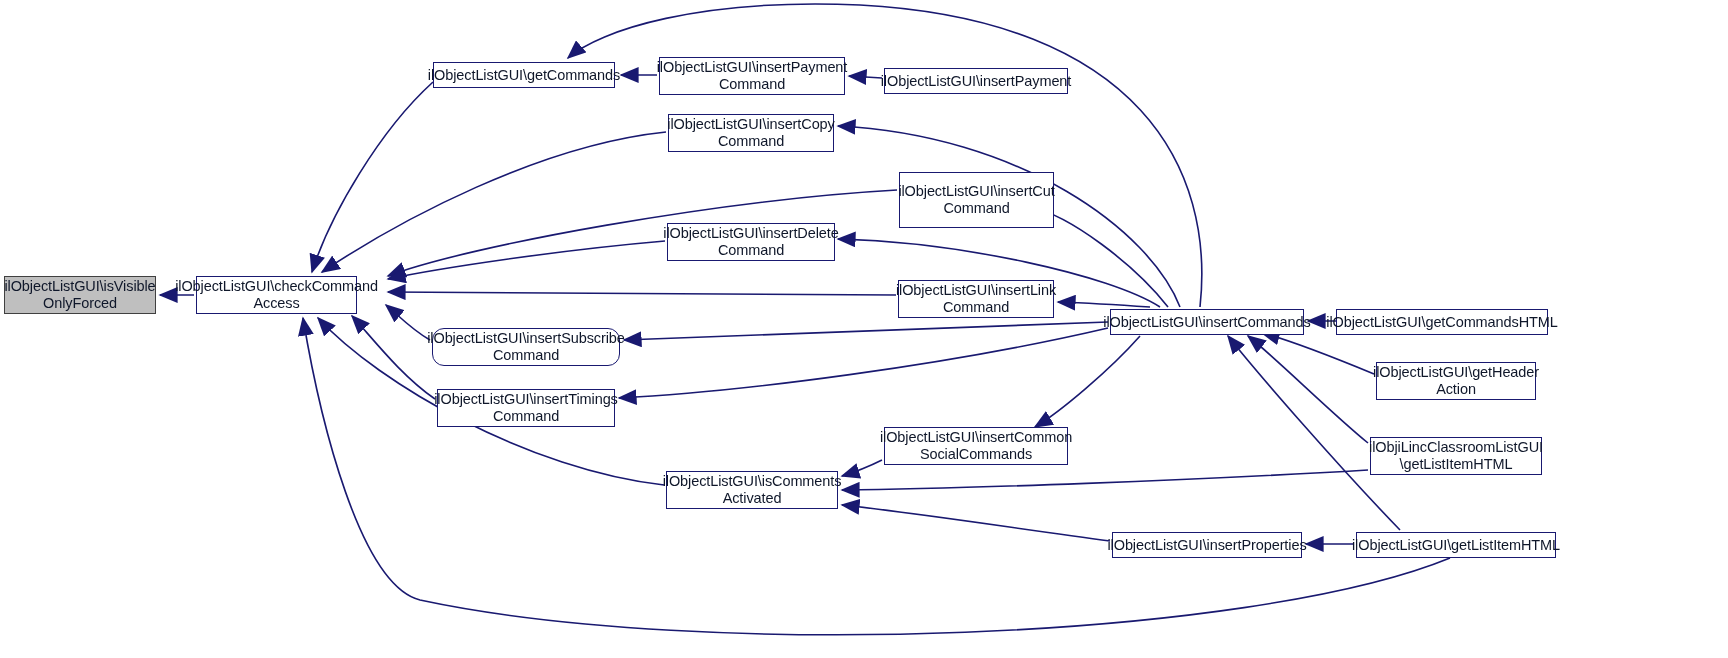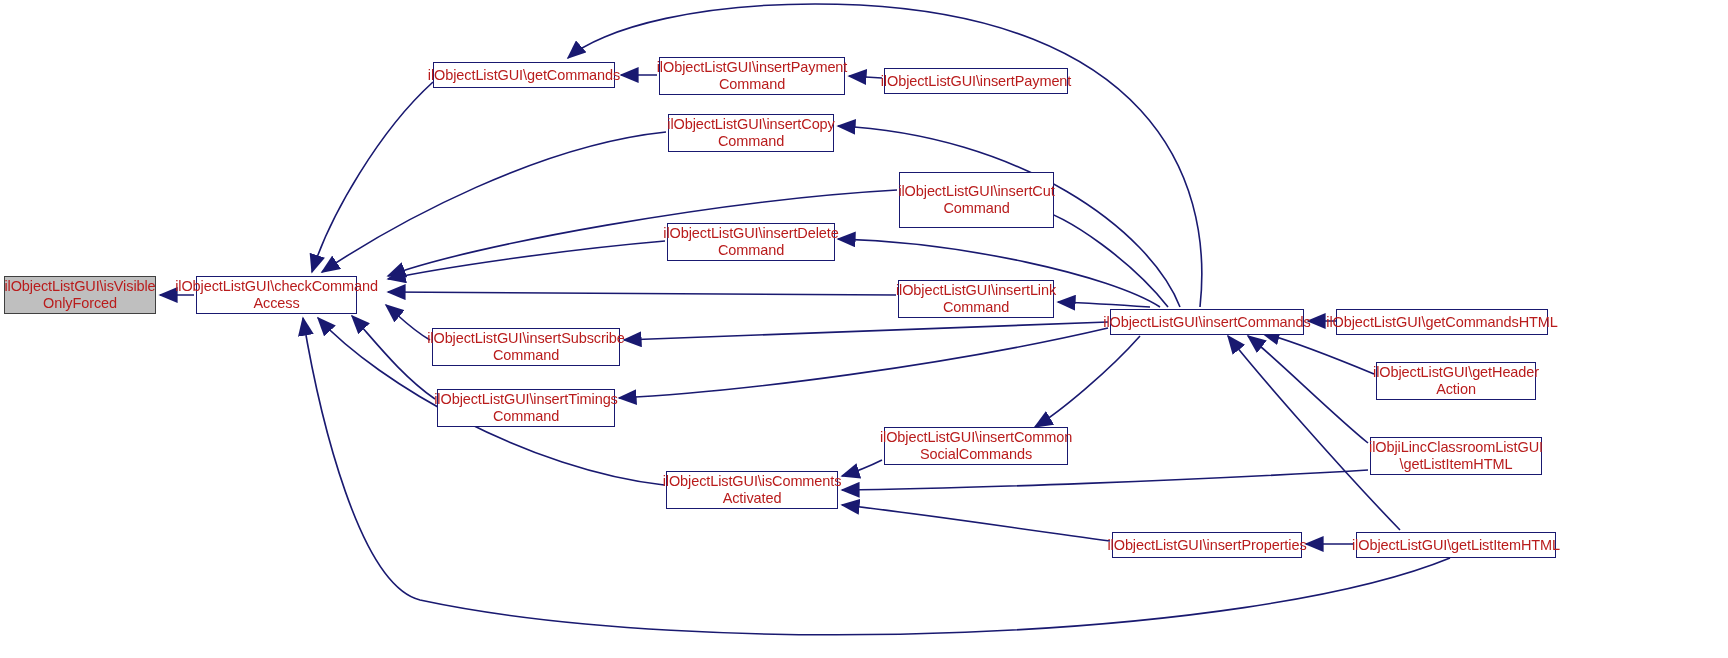--- a/index.html
+++ b/index.html
@@ -21,21 +21,21 @@
     top: 0;
     width: 1728px;
     height: 658px;
     pointer-events: none;
   }
   .node {
     position: absolute;
     box-sizing: border-box;
     border: 1px solid #191970;
     background: #ffffff;
-    color: #b91c1c;
+    color: #0f172a;
     font-size: 14.5px;
     line-height: 17px;
     display: flex;
     align-items: center;
     justify-content: center;
     text-align: center;
     letter-spacing: -0.1px;
     z-index: 5;
   }
   .node.highlight {
@@ -148,21 +148,21 @@
 Command</span>
       </div>
       <div class="node" style="left: 667px; top: 223px; width: 168px; height: 38px;">
         <span class="lbl">ilObjectListGUI\insertDelete
 Command</span>
       </div>
       <div class="node" style="left: 898px; top: 280px; width: 156px; height: 38px;">
         <span class="lbl">ilObjectListGUI\insertLink
 Command</span>
       </div>
-      <div class="node" style="left: 432px; top: 328px; width: 188px; height: 38px;">
+      <div class="node" style="left: 432px; top: 328px; width: 188px; height: 38px; border-radius: 12px;">
         <span class="lbl">ilObjectListGUI\insertSubscribe
 Command</span>
       </div>
       <div class="node" style="left: 437px; top: 389px; width: 178px; height: 38px;">
         <span class="lbl">ilObjectListGUI\insertTimings
 Command</span>
       </div>
       <div class="node" style="left: 884px; top: 427px; width: 184px; height: 38px;">
         <span class="lbl">ilObjectListGUI\insertCommon
 SocialCommands</span>

